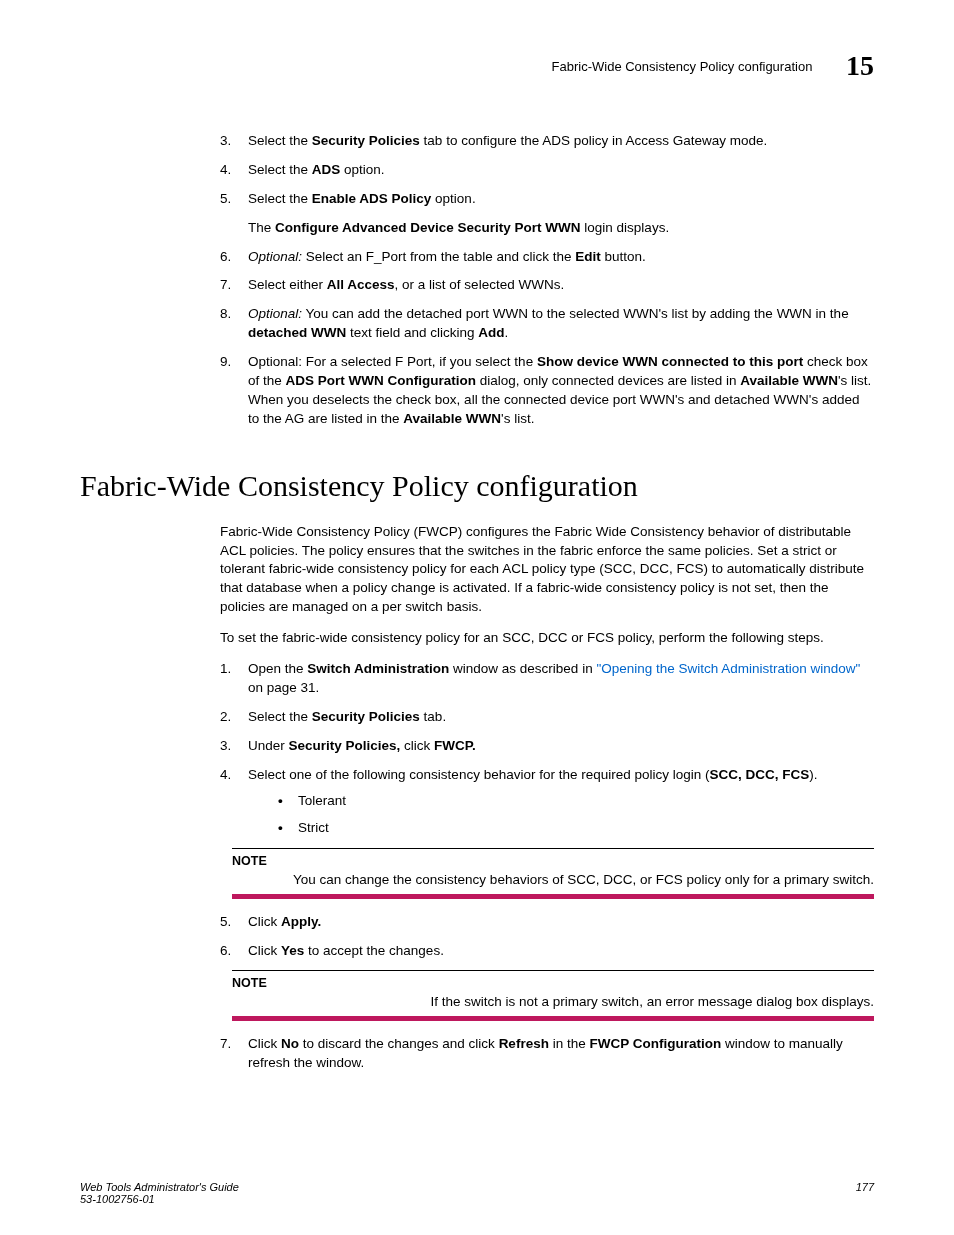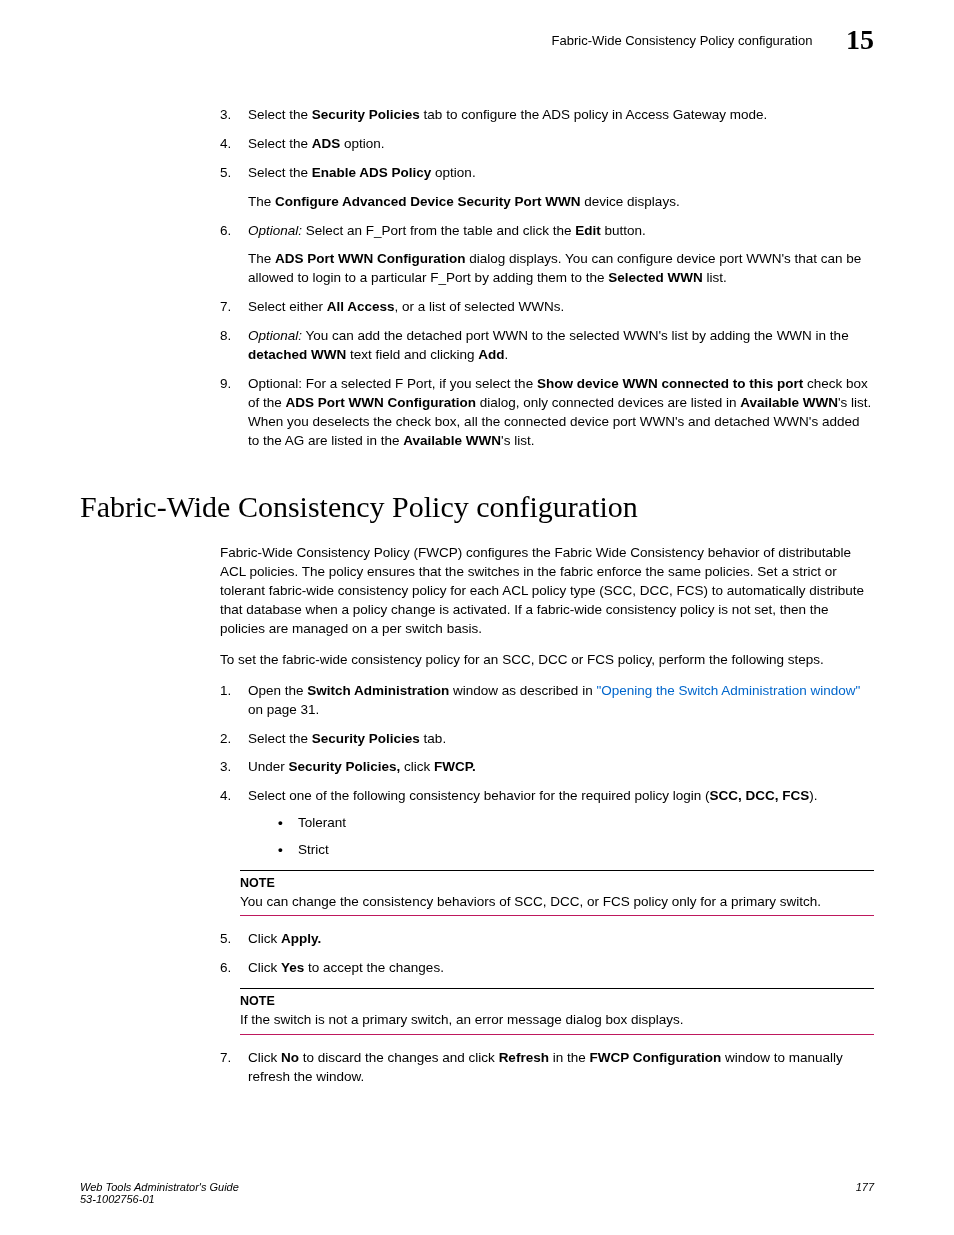--- a/index.html
+++ b/index.html
@@ -4,21 +4,21 @@
 <style>
   body {
     margin: 0;
     padding: 0;
     background: #fff;
     font-family: Arial, Helvetica, sans-serif;
     color: #000;
     width: 954px;
   }
   .page {
-    padding: 24px 80px 40px 80px;
+    padding: 50px 80px 40px 80px;
     box-sizing: border-box;
     position: relative;
     min-height: 1235px;
   }
   .running-head {
     text-align: right;
     font-size: 13px;
     margin-bottom: 6px;
   }
   .running-head .title-small {
@@ -83,30 +83,31 @@
     margin-bottom: 8px;
   }
   ul.bullets li::before {
     content: "•";
     position: absolute;
     left: 0;
     font-weight: bold;
   }
   .note {
     border-top: 1.5px solid #000;
-    border-bottom: 1px solid #be185d;
-    margin: 10px 0 14px 20px;
+    border-bottom: 5px solid #be185d;
+    margin: 10px 0 14px 12px;
     padding: 4px 0;
   }
   .note .note-label {
     font-weight: bold;
     font-size: 12.5px;
   }
   .note .note-body {
     font-size: 13.5px;
+    text-align: right;
   }
   .footer {
     position: absolute;
     bottom: 30px;
     left: 80px;
     right: 80px;
     font-size: 11px;
     font-style: italic;
   }
   .footer .right {
@@ -130,26 +131,25 @@
         <span class="num">3.</span>
         <span>Select the </span><span class="bold">Security Policies</span><span> tab to configure the ADS policy in Access Gateway mode.</span>
       </li>
       <li>
         <span class="num">4.</span>
         <span>Select the </span><span class="bold">ADS</span><span> option.</span>
       </li>
       <li>
         <span class="num">5.</span>
         <span>Select the </span><span class="bold">Enable ADS Policy</span><span> option.</span>
-        <p><span>The </span><span class="bold">Configure Advanced Device Security Port WWN</span><span> device displays.</span></p>
+        <p><span>The </span><span class="bold">Configure Advanced Device Security Port WWN</span><span> login displays.</span></p>
       </li>
       <li>
         <span class="num">6.</span>
         <span class="italic">Optional:</span><span> Select an F_Port from the table and click the </span><span class="bold">Edit</span><span> button.</span>
-        <p><span>The </span><span class="bold">ADS Port WWN Configuration</span><span> dialog displays. You can configure device port WWN's that can be allowed to login to a particular F_Port by adding them to the </span><span class="bold">Selected WWN</span><span> list.</span></p>
       </li>
       <li>
         <span class="num">7.</span>
         <span>Select either </span><span class="bold">All Access</span><span>, or a list of selected WWNs.</span>
       </li>
       <li>
         <span class="num">8.</span>
         <span class="italic">Optional:</span><span> You can add the detached port WWN to the selected WWN's list by adding the WWN in the </span><span class="bold">detached WWN</span><span> text field and clicking </span><span class="bold">Add</span><span>.</span>
       </li>
       <li>

